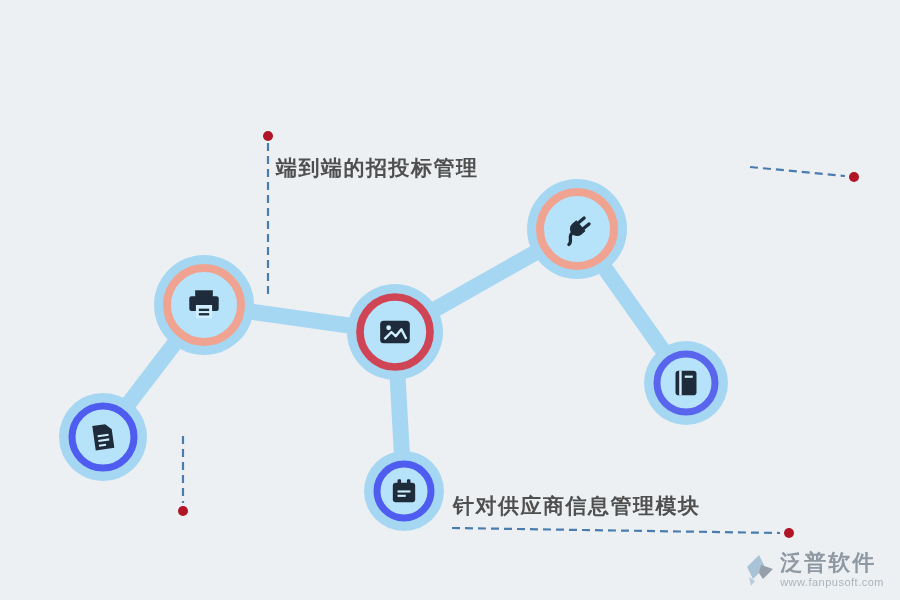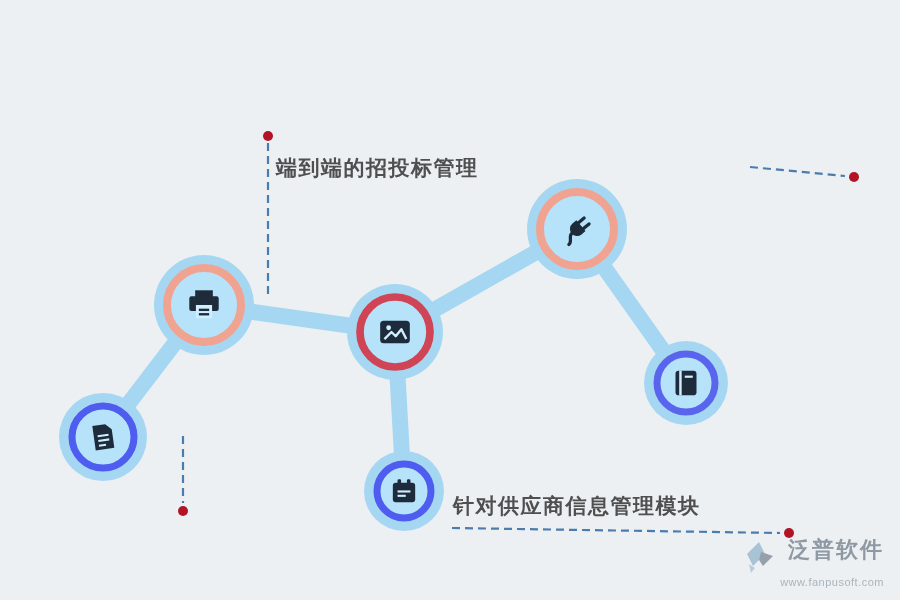--- a/index.html
+++ b/index.html
@@ -15,23 +15,23 @@
   }
   #label-bidding{left:276px;top:154px;}
   #label-orders{left:607px;top:141px;}
   #label-outsourcing{left:181px;top:408px;}
   #label-supplier{left:453px;top:492px;}
   .logo{
     position:absolute;right:16px;bottom:12px;
     display:flex;align-items:flex-start;gap:5px;
   }
   .logo-mark{width:30px;height:34px;margin-top:2px;}
-  .logo-text-block{display:flex;flex-direction:column;align-items:flex-end;}
+  .logo-text-block{display:flex;flex-direction:column;align-items:flex-start;}
   .logo-name{font-size:22px;font-weight:700;color:#8f99a3;letter-spacing:2px;line-height:1.1;}
-  .logo-url{font-size:11px;color:#aab4bc;margin-top:14px;letter-spacing:0.5px;}
+  .logo-url{font-size:11px;color:#aab4bc;margin-top:1px;letter-spacing:0.5px;}
 </style>
 </head>
 <body>
 
 <div class="stage" style="background: rgb(237, 240, 243);">
 
   <svg id="diagram" class="diagram" width="900" height="600" viewBox="0 0 900 600">
     <defs>
       <g id="printer-icon" fill="#1d2b3a">
         <rect x="-6" y="-10" width="12" height="5"></rect>

